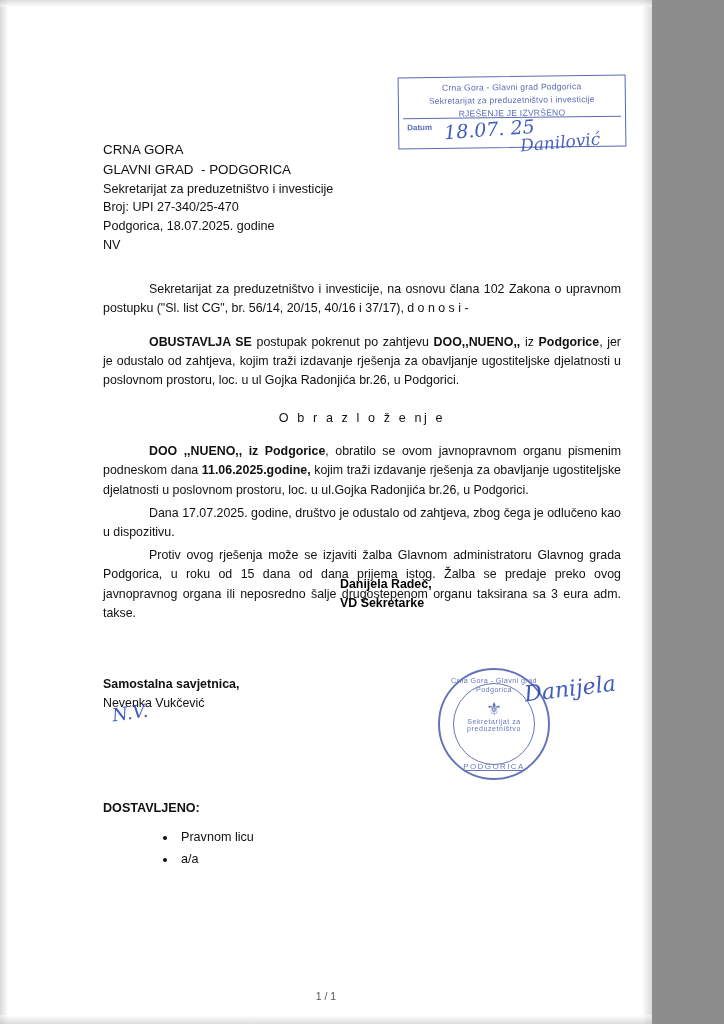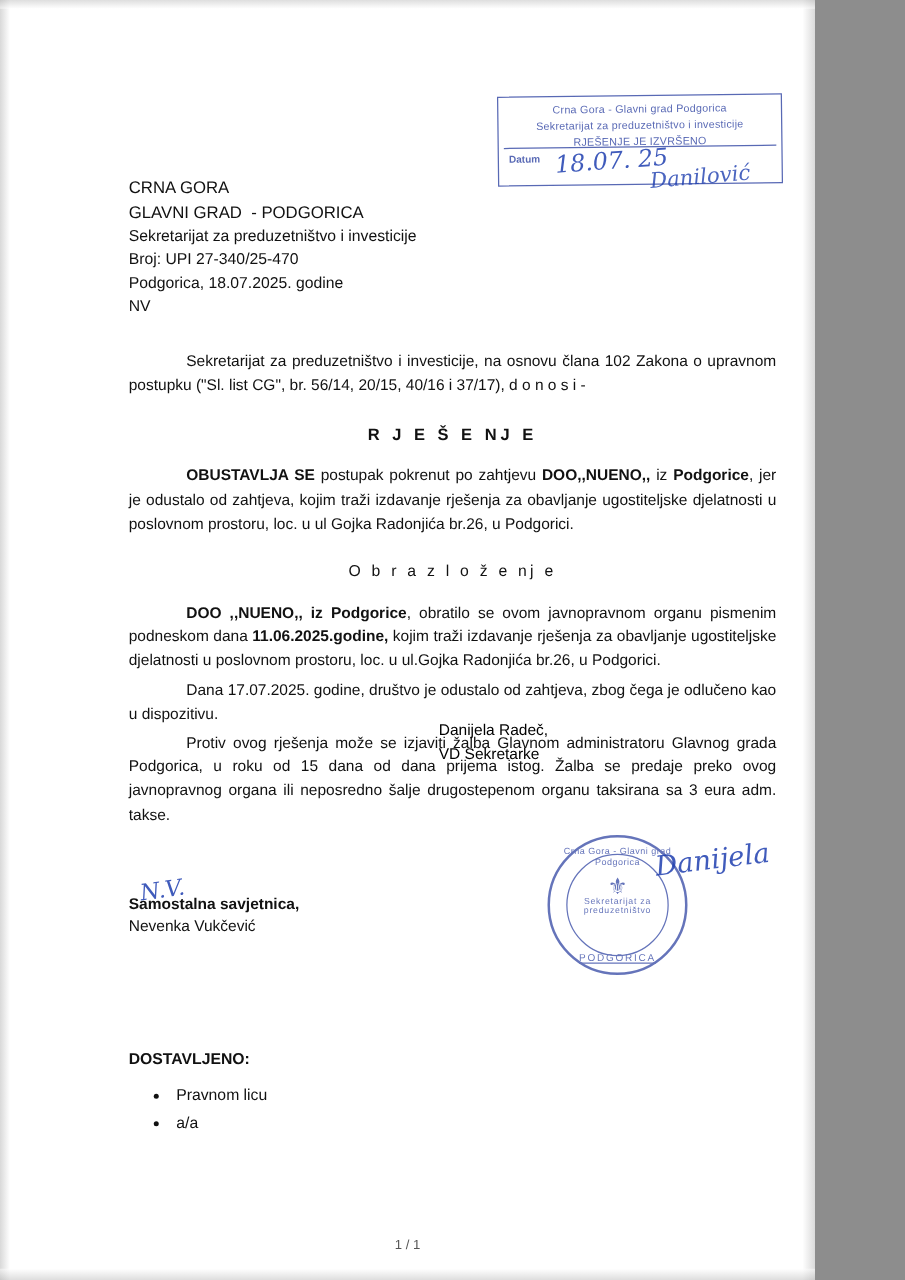--- a/index.html
+++ b/index.html
@@ -93,40 +93,40 @@
 
   .sign-block {
     margin-top: 52px;
     font-size: 12.4px;
     line-height: 1.5;
   }
   .sign-left-name { font-weight: bold; }
 
   .sign-right {
     position: absolute;
-    left: 351px;
+    left: 340px;
     top: 575px;
-    font-weight: normal;
+    font-weight: bold;
     font-size: 12.4px;
     line-height: 1.5;
   }
 
   .deliver {
     margin-top: 88px;
     font-weight: bold;
     font-size: 12.6px;
   }
   .deliver-list {
     margin: 8px 0 0 0;
     padding-left: 34px;
     font-weight: normal;
     font-size: 12.6px;
     line-height: 1.75;
   }
-  .deliver-list li { padding-left: 4px; }
+  .deliver-list li { padding-left: 4px; margin-left: 40px; }
 
   .footer-page {
     position: absolute;
     left: 0; right: 0;
     bottom: 22px;
     text-align: center;
     font-size: 10.5px;
     color: #555;
   }
 
@@ -276,21 +276,20 @@
 
     <div class="hdr-line big">CRNA GORA</div>
     <div class="hdr-line big">GLAVNI GRAD  - PODGORICA</div>
     <div class="hdr-line">Sekretarijat za preduzetništvo i investicije</div>
     <div class="hdr-line">Broj: UPI 27-340/25-470</div>
     <div class="hdr-line">Podgorica, 18.07.2025. godine</div>
     <div class="hdr-line">NV</div>
 
     <div class="para indent" style="margin-top:26px;">Sekretarijat za preduzetništvo i investicije, na osnovu člana 102 Zakona o upravnom postupku ("Sl. list CG", br. 56/14, 20/15, 40/16 i 37/17),  d o n o s i -</div>
 
-    <div class="title-center">R J E Š E NJ E</div>
 
     <div class="para indent"><span class="b">OBUSTAVLJA SE</span>  postupak pokrenut po zahtjevu <span class="b">DOO,,NUENO,,</span>  iz <span class="b">Podgorice</span>, jer je odustalo od zahtjeva, kojim traži izdavanje  rješenja za obavljanje ugostiteljske djelatnosti u poslovnom prostoru, loc. u ul Gojka Radonjića br.26, u Podgorici.</div>
 
     <div class="sub-center">O b r a z l o ž e nj e</div>
 
     <div class="para indent"><span class="b">DOO ,,NUENO,, iz Podgorice</span>, obratilo se ovom javnopravnom organu pismenim podneskom dana <span class="b">11.06.2025.godine,</span> kojim traži izdavanje rješenja za obavljanje ugostiteljske djelatnosti u poslovnom prostoru, loc. u ul.Gojka Radonjića br.26, u Podgorici.</div>
     <div class="para indent" style="margin-top:4px;">Dana 17.07.2025. godine, društvo je odustalo od zahtjeva, zbog čega je odlučeno kao u dispozitivu.</div>
     <div class="para indent" style="margin-top:4px;">Protiv ovog rješenja može se izjaviti žalba Glavnom administratoru Glavnog grada Podgorica, u roku od 15 dana od dana prijema istog. Žalba se predaje preko ovog javnopravnog organa ili neposredno šalje drugostepenom organu taksirana sa 3 eura adm. takse.</div>
 
     <div class="sign-block">

